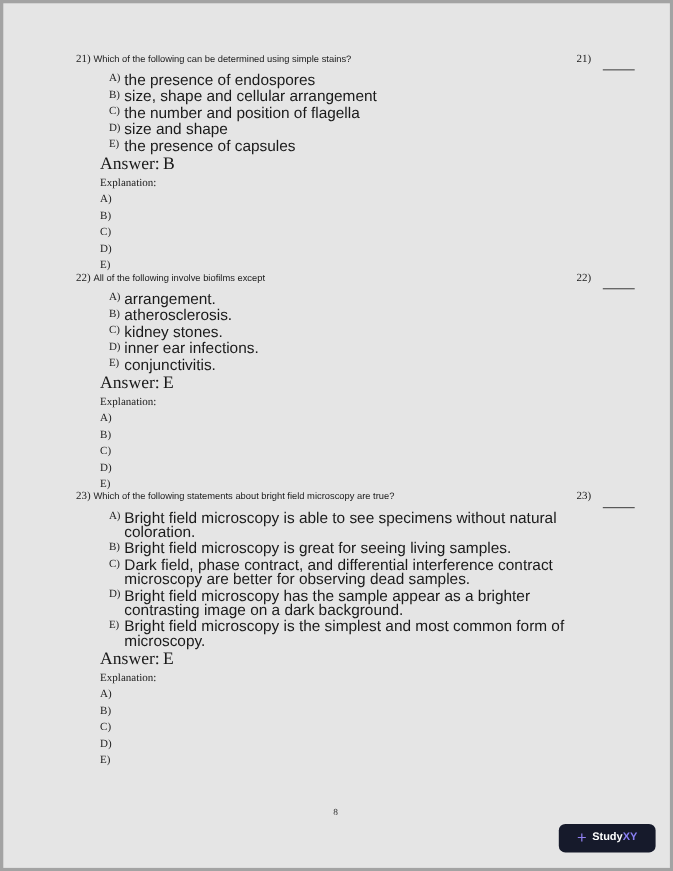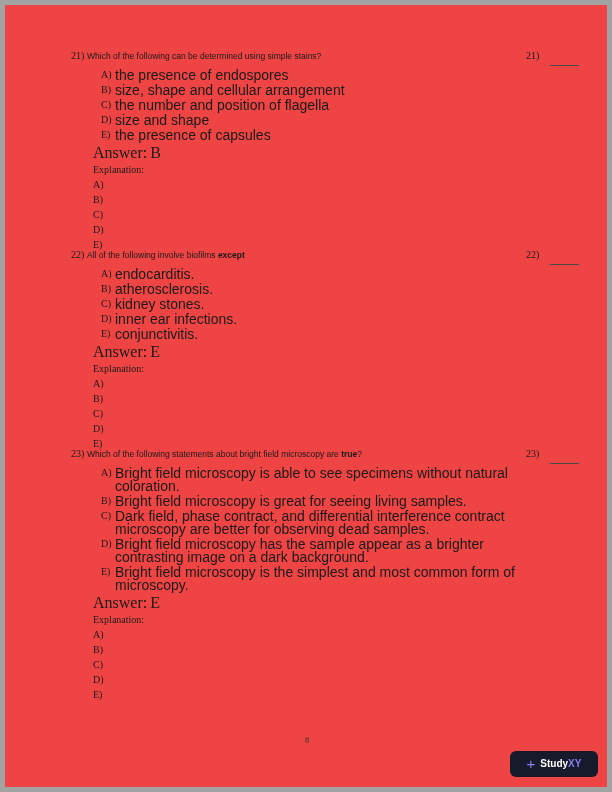--- a/index.html
+++ b/index.html
@@ -6,39 +6,39 @@
   body {
     width:612px; height:792px;
     background:#ffffff;
     font-family:"Liberation Sans", sans-serif;
     color:#1a1a1a;
     position:relative;
     overflow:hidden;
   }
   .page {
     position:absolute; inset:0;
-    border:5px solid #a3a3a3;
+    border:3px solid #a3a3a3;
     box-sizing:border-box;
-    background:#ef4444;
+    background:#e5e5e5;
   }
 
   
   .question {
     position:absolute;
     left:66px;
     width:460px;
   }
   .q-line { display:flex; align-items:baseline; line-height:13px; }
   .qnum {
     font-family:"Liberation Serif", serif;
     font-size:10px;
     width:16px; flex-shrink:0;
   }
   .qtext { font-size:8.5px; }
-  .qtext b { font-weight:bold;margin-top:32px; }
+  .qtext b { font-weight:normal;margin-top:32px; }
 
   .options { margin-left:30px; margin-top:6px; width:414px; }
   .option { display:flex; line-height:13px; margin-bottom:2px; }
   .olet {
     font-family:"Liberation Serif", serif;
     font-size:10px;
     width:14px; flex-shrink:0;
     line-height:12px;
   }
   .otext { font-size:14px; width:400px; }
@@ -149,21 +149,21 @@
   </div>
 
   <section class="question" style="top:243px">
     <div class="q-line">
       <span class="qnum">22)</span>
       <span class="qtext"><span>All of the following involve biofilms </span><b>except</b><span></span></span>
     </div>
     <div class="options">
       <div class="option">
         <span class="olet">A)</span>
-        <span class="otext">endocarditis.</span>
+        <span class="otext">arrangement.</span>
       </div>
       <div class="option">
         <span class="olet">B)</span>
         <span class="otext">atherosclerosis.</span>
       </div>
       <div class="option">
         <span class="olet">C)</span>
         <span class="otext">kidney stones.</span>
       </div>
       <div class="option">

